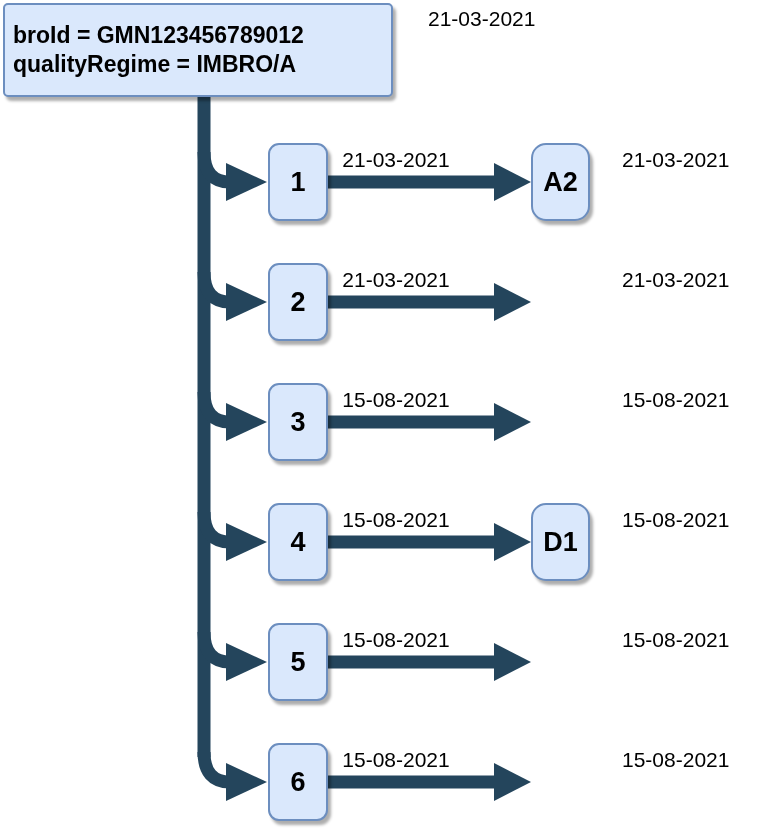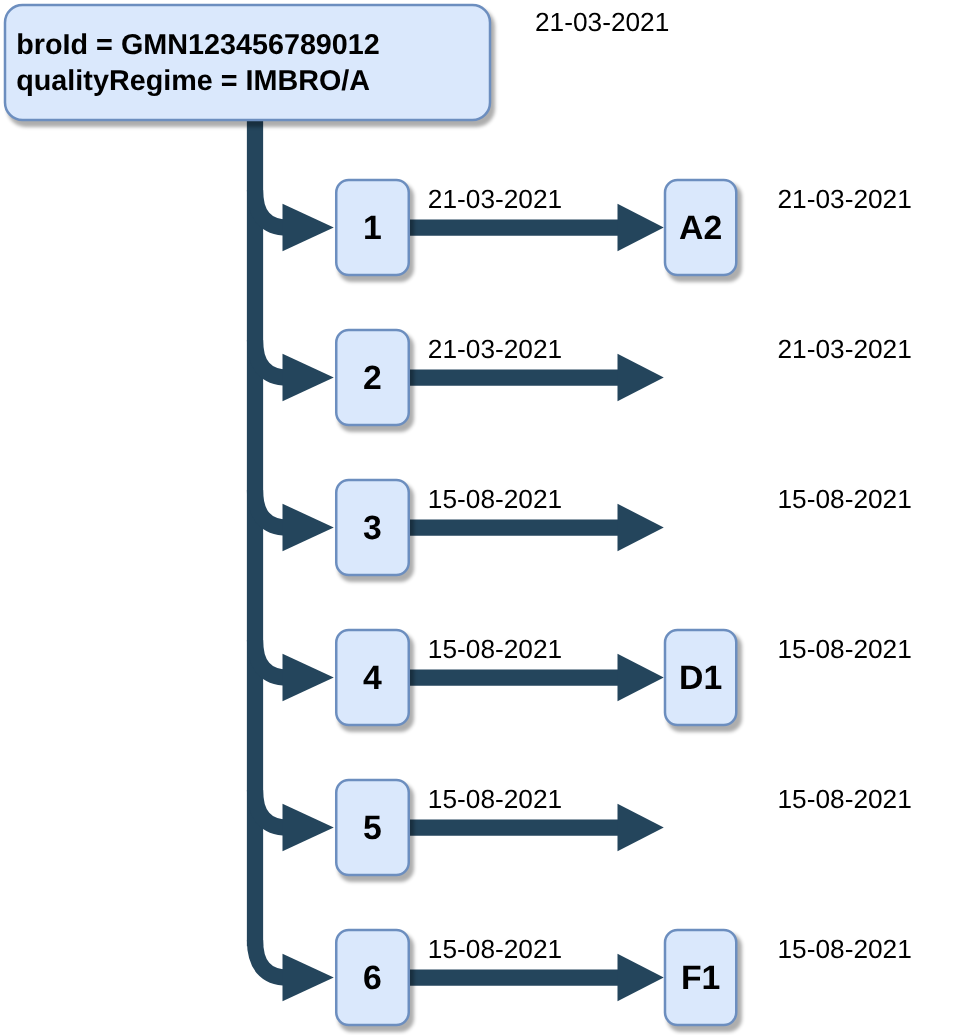--- a/index.html
+++ b/index.html
@@ -14,32 +14,32 @@
   .node {
     position:absolute; box-sizing:border-box;
     background: var(--node-fill, #dae8fc);
     border: 2px solid var(--node-border, #6c8ebf);
     border-radius: 11px;
     box-shadow: 3px 4px 3px rgba(0,0,0,0.32);
     display:flex; align-items:center; justify-content:center;
     font-weight:bold; color: var(--text, #000);
   }
   .root-node {
-    left:3px; top:3px; width:390px; height:94px; border-radius:15px;
+    left:3px; top:3px; width:390px; height:94px; border-radius:5px;
     flex-direction:column; align-items:flex-start; justify-content:center;
     padding:0 8px; font-size:23px; line-height:29px; white-space:nowrap;
   }
   .top-date {
     position:absolute; left:428px; top:7px; font-size:21px; color:var(--text,#000);
   }
   .row { position:absolute; left:0; width:762px; height:78px; }
   .row-1 { top:143px; } .row-2 { top:263px; } .row-3 { top:383px; }
   .row-4 { top:503px; } .row-5 { top:623px; } .row-6 { top:743px; }
   .src-node { left:268px; top:0; width:60px; height:78px; font-size:27px; }
-  .tgt-node { left:531px; top:0; width:59px; height:78px; font-size:27px; }
+  .tgt-node { left:531px; top:0; width:59px; height:78px; font-size:27px;border-radius:15px; }
   .edge-date {
     position:absolute; left:330px; top:5px; width:132px; text-align:center;
     font-size:21px; color:var(--text,#000);
   }
   .row-date {
     position:absolute; left:622px; top:5px; font-size:21px; color:var(--text,#000);
   }
 </style>
 </head>
 <body>
@@ -137,19 +137,16 @@
       </div>
     <div class="edge-date">15-08-2021</div>
     <div class="row-date">15-08-2021</div>
   </div>
 
   <div class="row row-6">
     <div class="node src-node">
         <span>6</span>
       </div>
     <div class="edge-date">15-08-2021</div>
-    <div class="node tgt-node">
-        <span>F1</span>
-      </div>
     <div class="row-date">15-08-2021</div>
   </div>
 
 </div>
 
 </body></html>

